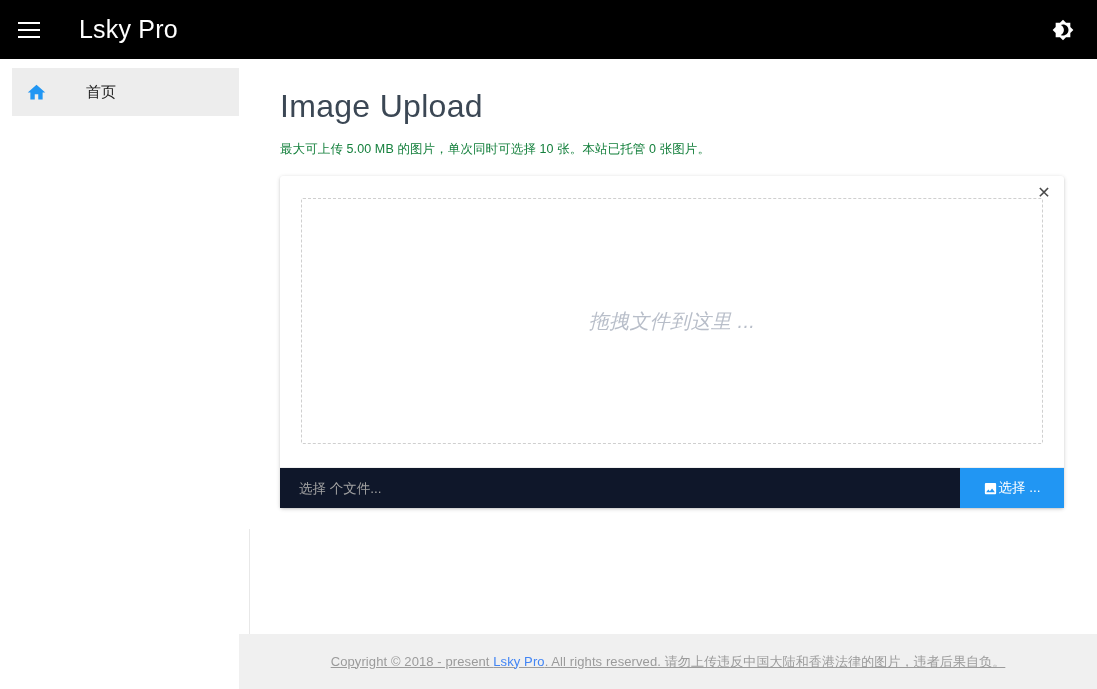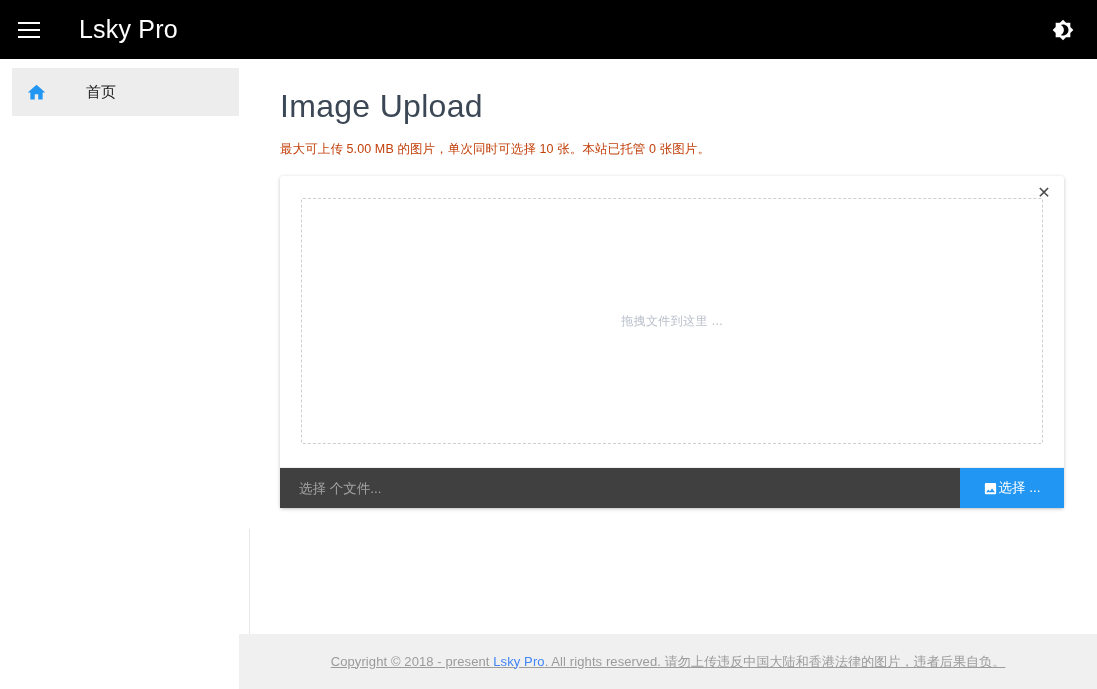--- a/index.html
+++ b/index.html
@@ -94,21 +94,21 @@
     font-size: 32px;
     font-weight: 300;
     color: #3b4754;
     letter-spacing: 0.3px;
     line-height: 1.2;
   }
   .page-sub {
     margin: 0;
     padding: 16px 0 0 41px;
     font-size: 12.5px;
-    color: #c2410c;
+    color: #15803d;
     letter-spacing: 0.1px;
   }
 
   
   .card {
     position: relative;
     margin: 18px 0 0 41px;
     width: 784px;
     background: #ffffff;
     border-radius: 3px;
@@ -131,41 +131,42 @@
     border: 1px dashed #cfcfcf;
     border-radius: 2px;
     display: flex;
     flex-direction: column;
     align-items: center;
     justify-content: center;
     cursor: pointer;
     background: #ffffff;
   }
   .dz-line {
-    font-size: 12px;
+    font-size: 20px;
     color: #b8bec9;
     line-height: 29px;
     letter-spacing: 0.4px;
     user-select: none;
+    font-style: italic;
   }
   .card-footer {
     display: flex;
     align-items: stretch;
     margin-top: 23px;
     height: 41px;
     border-top: 1px solid #f0f0f0;
   }
   .file-input {
     flex: 1 1 auto;
     border: none;
     outline: none;
     padding-left: 19px;
     font-size: 13.5px;
     color: #9a9a9a;
-    background: #404040;
+    background: #0f172a;
     font-family: "Liberation Sans", "DejaVu Sans", sans-serif;
   }
   .file-input::placeholder { color: #a2a2a2; opacity: 1; }
   .select-btn {
     width: 104px;
     border: none;
     background: #2196f3;
     color: #ffffff;
     font-size: 13.5px;
     display: flex;

